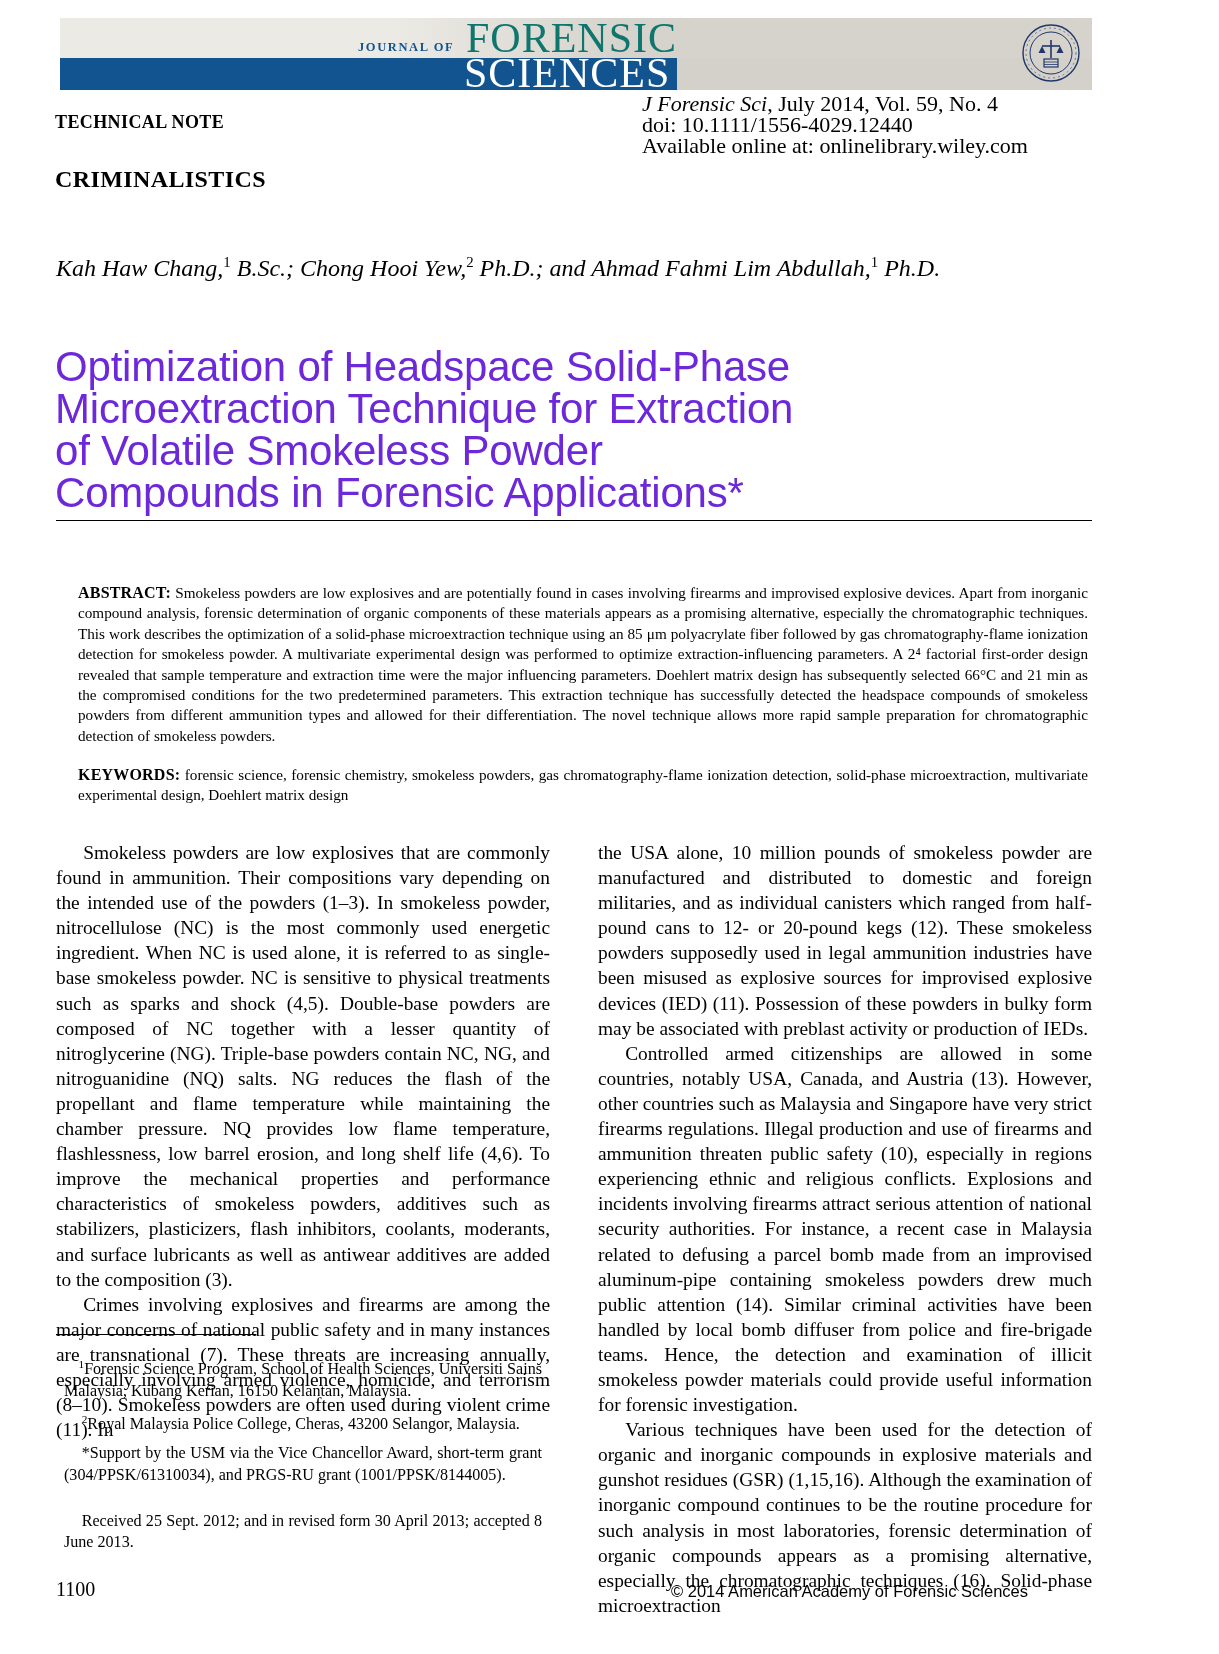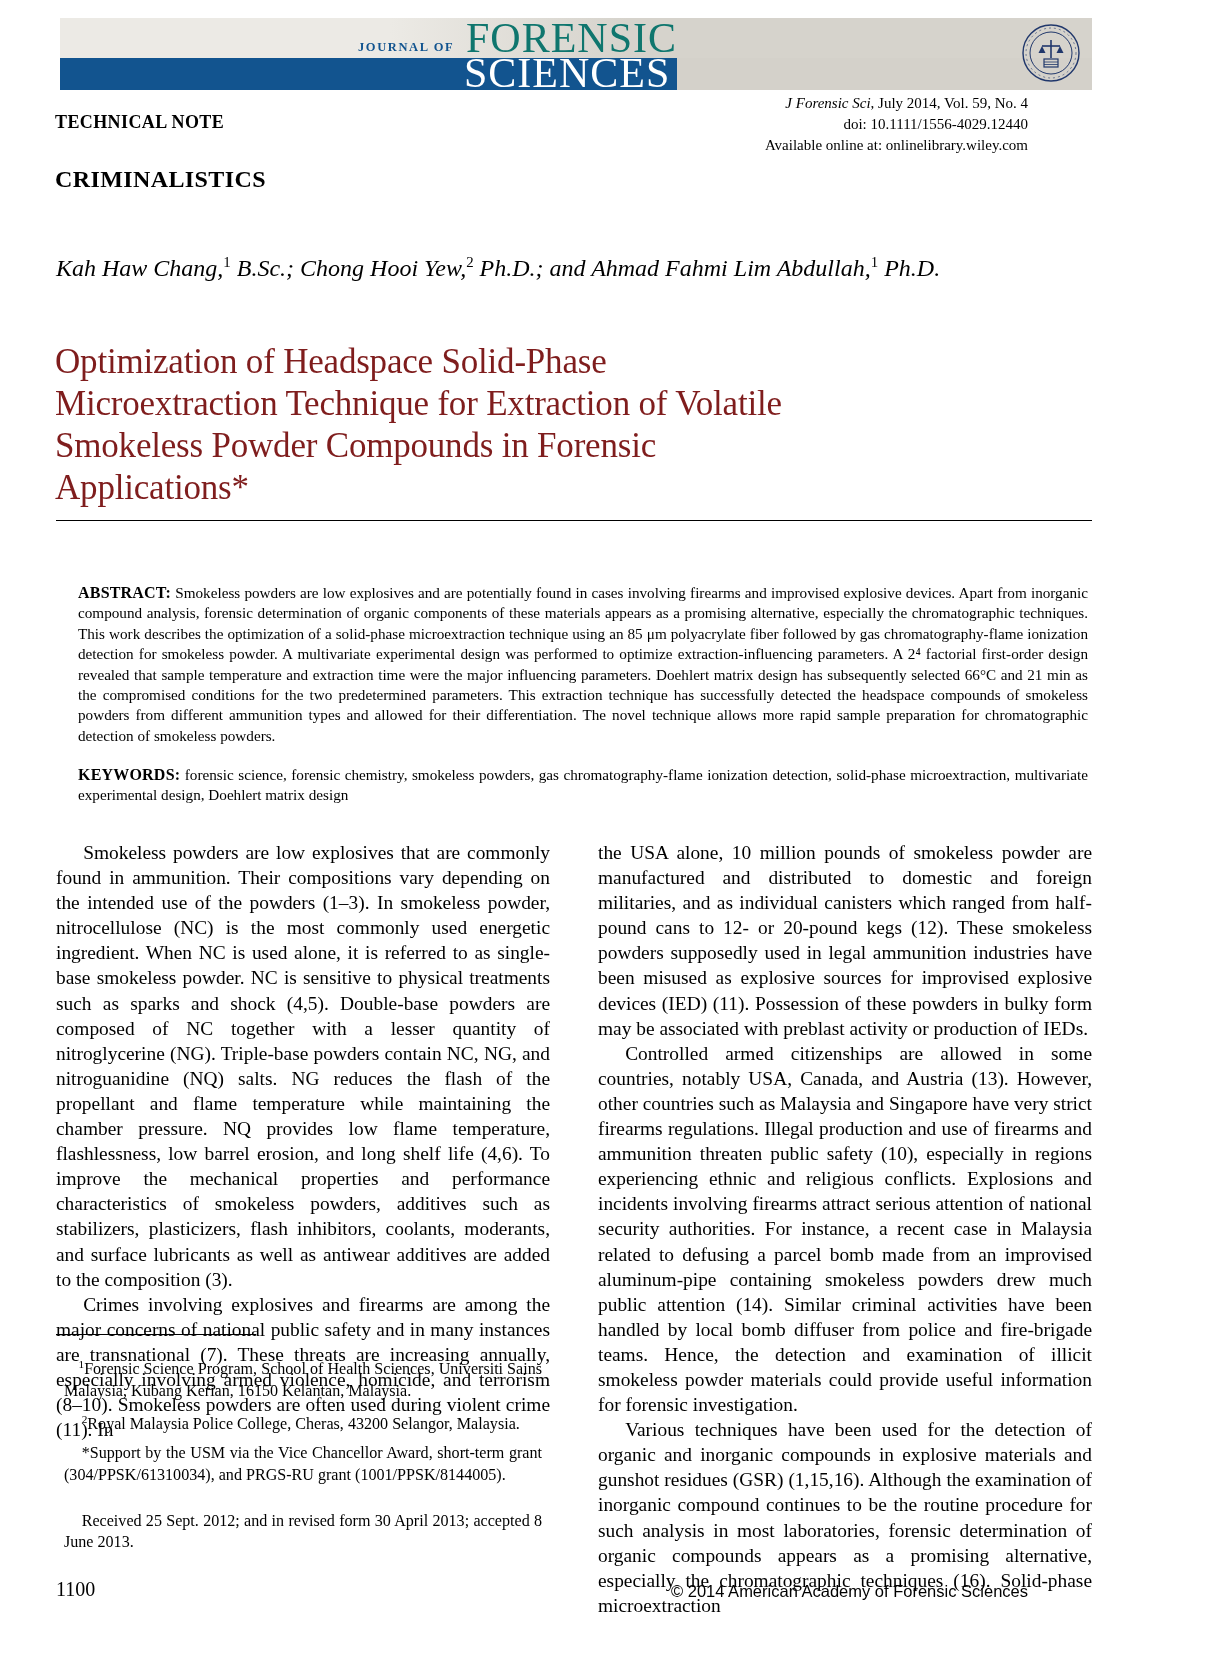--- a/index.html
+++ b/index.html
@@ -87,23 +87,23 @@
     top: 4px;
     width: 62px;
     height: 62px;
   }
 
   
   .header-meta {
     position: absolute;
     right: 127px;
     top: 93px;
-    text-align: right;
-    font-family: "Liberation Serif", "DejaVu Serif", serif;
-    font-size: 15px;
+    text-align: left;
+    font-family: "Liberation Serif", "DejaVu Serif", serif;
+    font-size: 22px;
     line-height: 21px;
   }
   .header-meta .ital { font-style: italic; }
 
   
   .technical-note {
     position: absolute;
     left: 55px;
     top: 112px;
     font-family: "Liberation Serif", "DejaVu Serif", serif;
@@ -133,25 +133,25 @@
     line-height: 30px;
   }
   .authors sup { font-size: 0.62em; vertical-align: super; font-style: normal;}
 
   
   .article-title {
     position: absolute;
     left: 55px;
     top: 318px;
     width: 760px;
-    font-family: Liberation Serif, serif;
-    font-size: 35px;
+    font-family: Liberation Sans, sans-serif;
+    font-size: 42px;
     line-height: 42px;
     font-weight: 400;
-    color: #7f1d1d;
+    color: #6d28d9;
     letter-spacing: -0.2px;
   }
 
   .rule {
     position: absolute;
     left: 56px;
     top: 520px;
     width: 1036px;
     height: 1px;
     background: #000;

